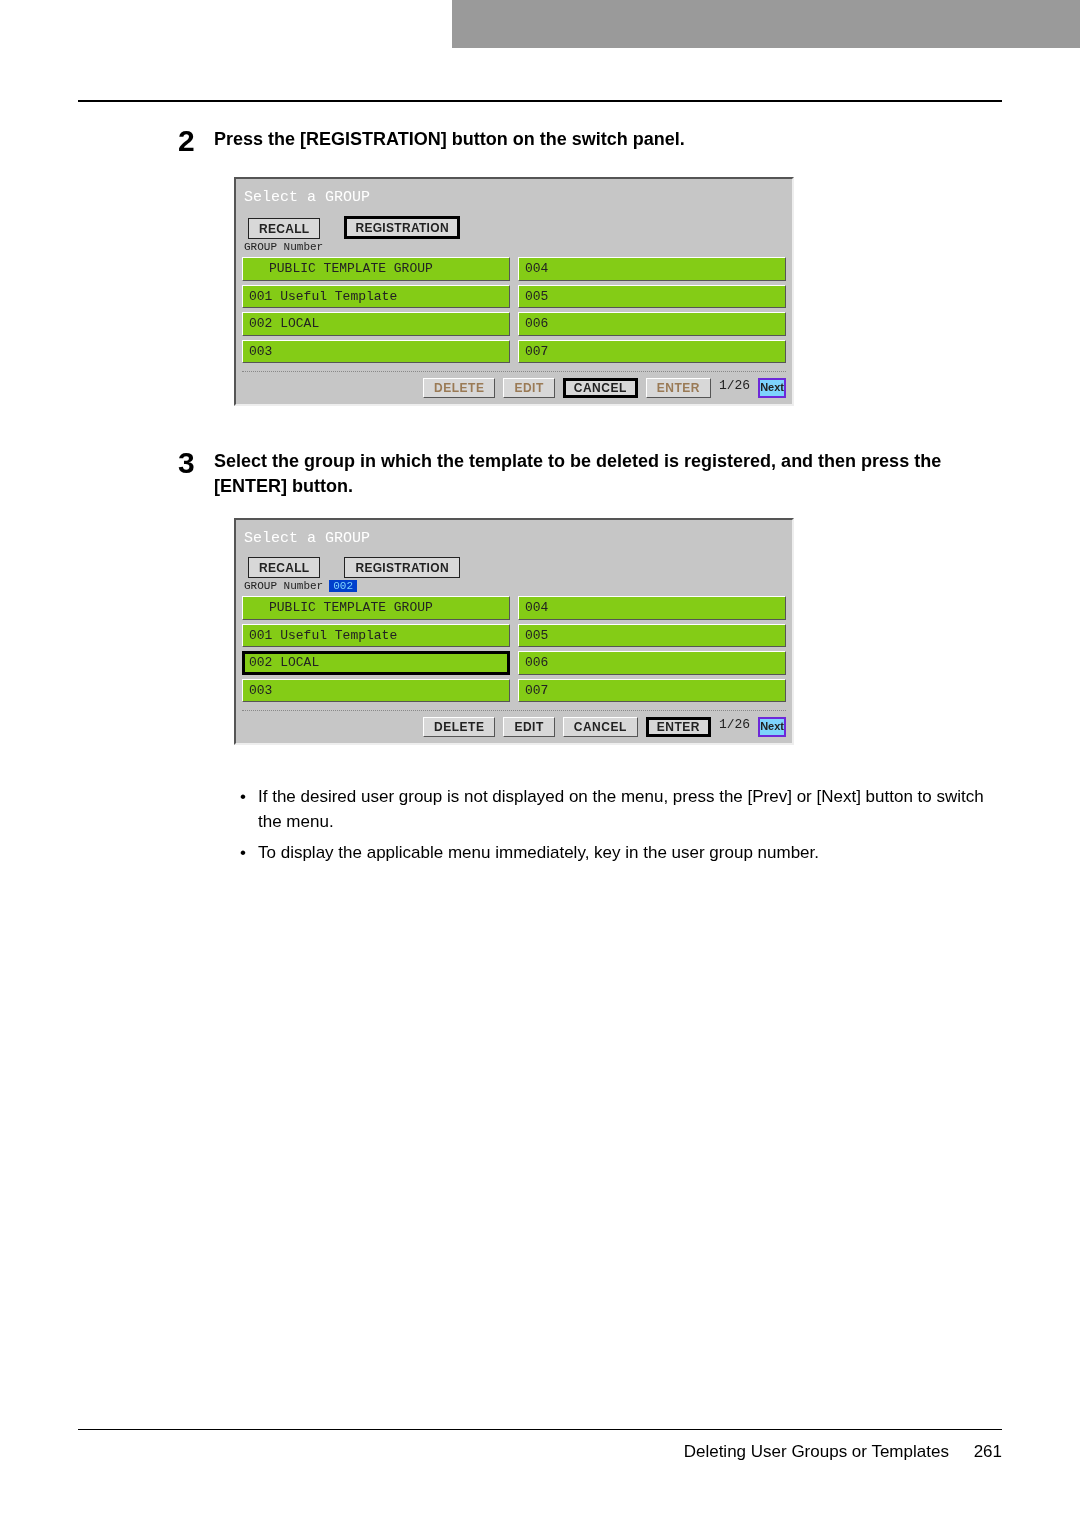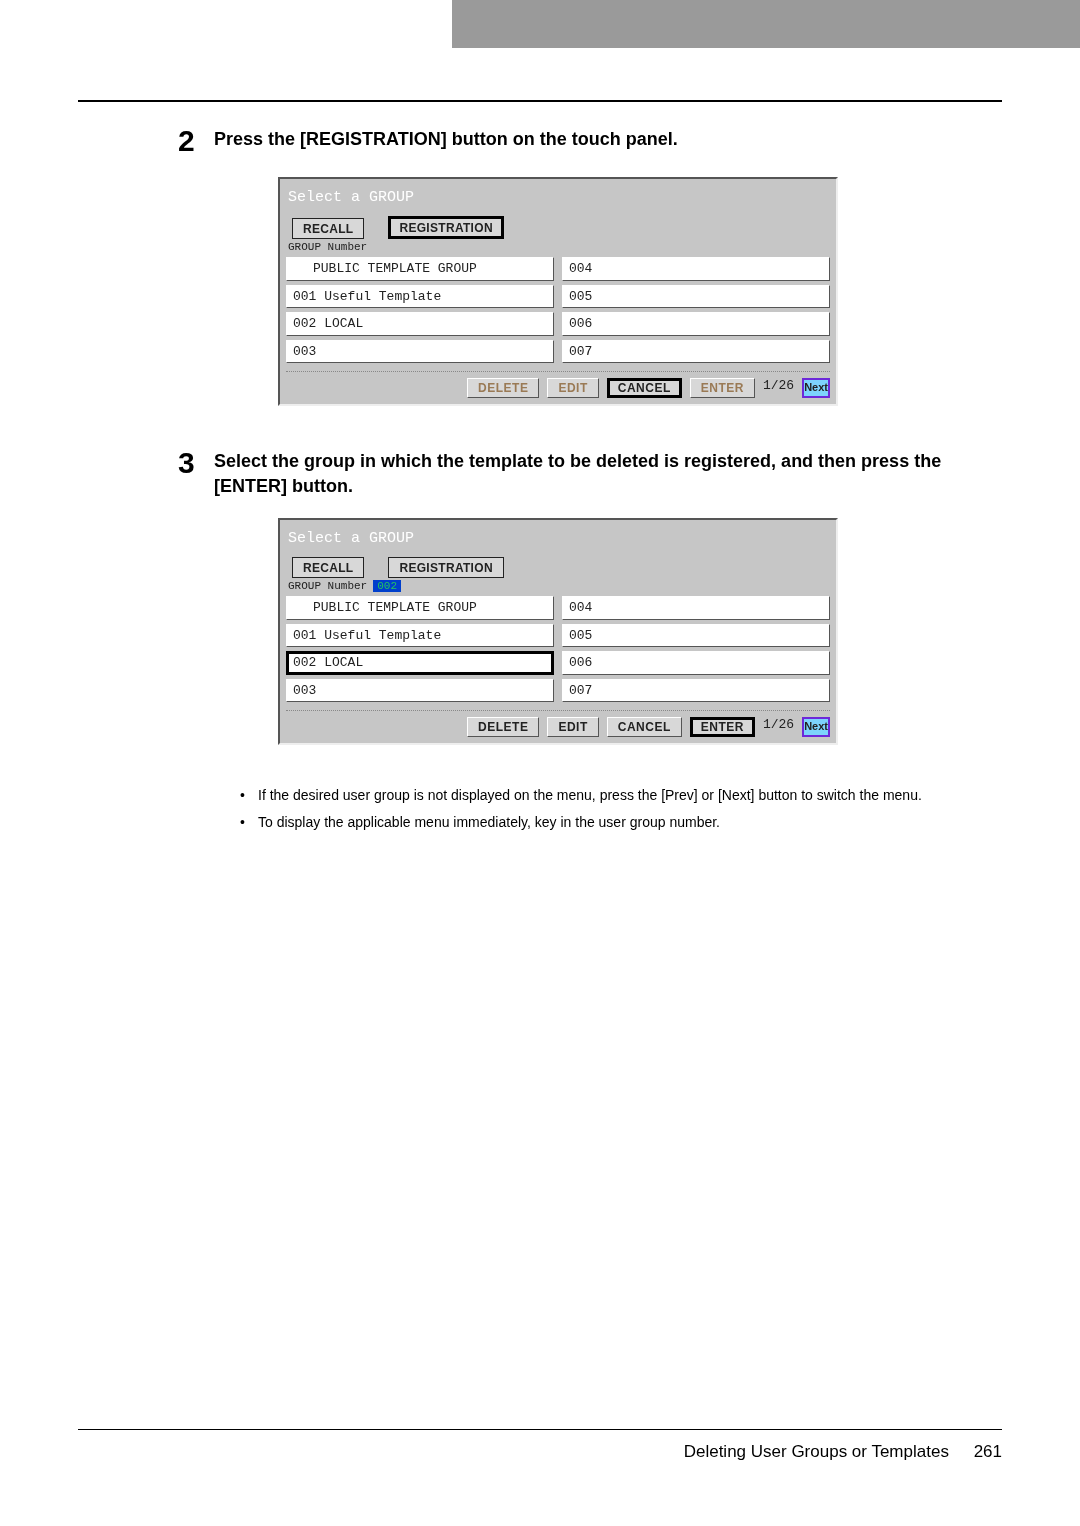--- a/index.html
+++ b/index.html
@@ -8,68 +8,68 @@
   .top-bar { position: absolute; top: 0; left: 452px; width: 628px; height: 48px; background: #9a9a9a; }
   .content { position: absolute; top: 100px; left: 78px; right: 78px; }
   .hr-top { border: none; border-top: 2px solid #000; margin-bottom: 22px; }
   .step { display: flex; align-items: flex-start; margin-left: 100px; margin-bottom: 20px; }
   .step-num { font-size: 30px; font-weight: bold; width: 36px; line-height: 1.1; }
   .step-text { font-size: 18px; font-weight: bold; line-height: 1.35; flex: 1; padding-top: 3px; }
   .panel-wrap { margin-left: 156px; margin-top: 12px; margin-bottom: 40px; width: 560px; }
   .panel {
     width: 560px; background: #c6c6c6; border-top: 2px solid #555; border-left: 2px solid #555;
     border-right: 2px solid #eee; border-bottom: 2px solid #eee; padding: 6px 6px 6px 6px;
-    font-family: "Courier New", monospace; font-size: 13px; color: #222; margin-left: 44px;
+    font-family: "Courier New", monospace; font-size: 13px; color: #222;
   }
   .panel .title { color: #fff; font-family: "Courier New", monospace; font-size: 15px; padding: 4px 2px 10px 2px; }
   .tabs { display: flex; align-items: flex-end; gap: 24px; padding-left: 6px; }
   .tab {
     background: #d8d8d8; border: 1px solid #222; padding: 3px 10px 2px 10px;
     font-weight: bold; font-family: Arial, sans-serif; font-size: 12px; letter-spacing: 0.3px;
   }
   .tab.active { border: 3px solid #000; padding: 2px 8px 1px 8px; }
   .group-num-row { font-family: "Courier New", monospace; font-size: 11px; padding: 2px 0 4px 2px; display: flex; align-items: center; }
-  .group-num-row .hl { background: #003fcc; color: #22c55e; padding: 0 4px; margin-left: 6px; }
+  .group-num-row .hl { background: #003fcc; color: #7dd3fc; padding: 0 4px; margin-left: 6px; }
   .list-cols { display: flex; gap: 8px; }
   .list-col { flex: 1; display: flex; flex-direction: column; gap: 4px; }
   .list-item {
-    background: #ffffff; border-top: 1px solid #fff; border-left: 1px solid #fff;
+    background: #84cc16; border-top: 1px solid #fff; border-left: 1px solid #fff;
     border-right: 1px solid #555; border-bottom: 1px solid #555; padding: 3px 6px;
     font-family: "Courier New", monospace; font-size: 13px; line-height: 1.2; min-height: 20px;
   }
   .list-item.indent { padding-left: 26px; }
   .list-item.selected { border: 3px solid #000; padding: 1px 4px; }
   .bottom-row { margin-top: 8px; display: flex; justify-content: flex-end; gap: 8px; border-top: 1px dotted #888; padding-top: 6px; }
   .btn {
     background: #d8d8d8; border-top: 1px solid #fff; border-left: 1px solid #fff;
     border-right: 1px solid #555; border-bottom: 1px solid #555; padding: 2px 10px;
     font-weight: bold; font-family: Arial, sans-serif; font-size: 12px; letter-spacing: 0.5px;
   }
   .btn.disabled { color: #9a7a55; }
   .btn.emph { border: 3px solid #000; padding: 0 8px; }
   .page-ind { font-family: "Courier New", monospace; font-size: 13px; }
   .next-btn { background: #7dd3fc; border: 2px solid #6d28d9; font-weight: bold; font-family: Arial, sans-serif; font-size: 11px; padding: 1px 0; }
-  .bullets { margin-left: 162px; margin-top: 0px; font-size: 14px; line-height: 1.45; }
+  .bullets { margin-left: 162px; margin-top: 0px; font-size: 17px; line-height: 1.45; }
   .bullets li { list-style: none; position: relative; padding-left: 18px; margin-bottom: 6px; }
   .bullets li::before { content: "•"; position: absolute; left: 0; top: 0; }
   .footer { position: absolute; bottom: 64px; left: 78px; right: 78px; }
   .hr-bottom { border: none; border-top: 1.5px solid #000; margin-bottom: 12px; }
   .footer-text { text-align: right; font-size: 17px; }
   .footer-text .pg { margin-left: 20px; }
 </style>
 </head>
 <body>
 <div class="page">
   <div class="top-bar"></div>
   <div class="content">
     <hr class="hr-top">
 
     <div class="step">
       <div class="step-num">2</div>
-      <div class="step-text">Press the [REGISTRATION] button on the touch panel.</div>
+      <div class="step-text">Press the [REGISTRATION] button on the switch panel.</div>
     </div>
 
     <div class="panel-wrap">
       <div class="panel">
         <div class="title">Select a GROUP</div>
         <div class="tabs">
           <div class="tab">RECALL</div>
           <div class="tab active">REGISTRATION</div>
         </div>
         <div class="group-num-row">

